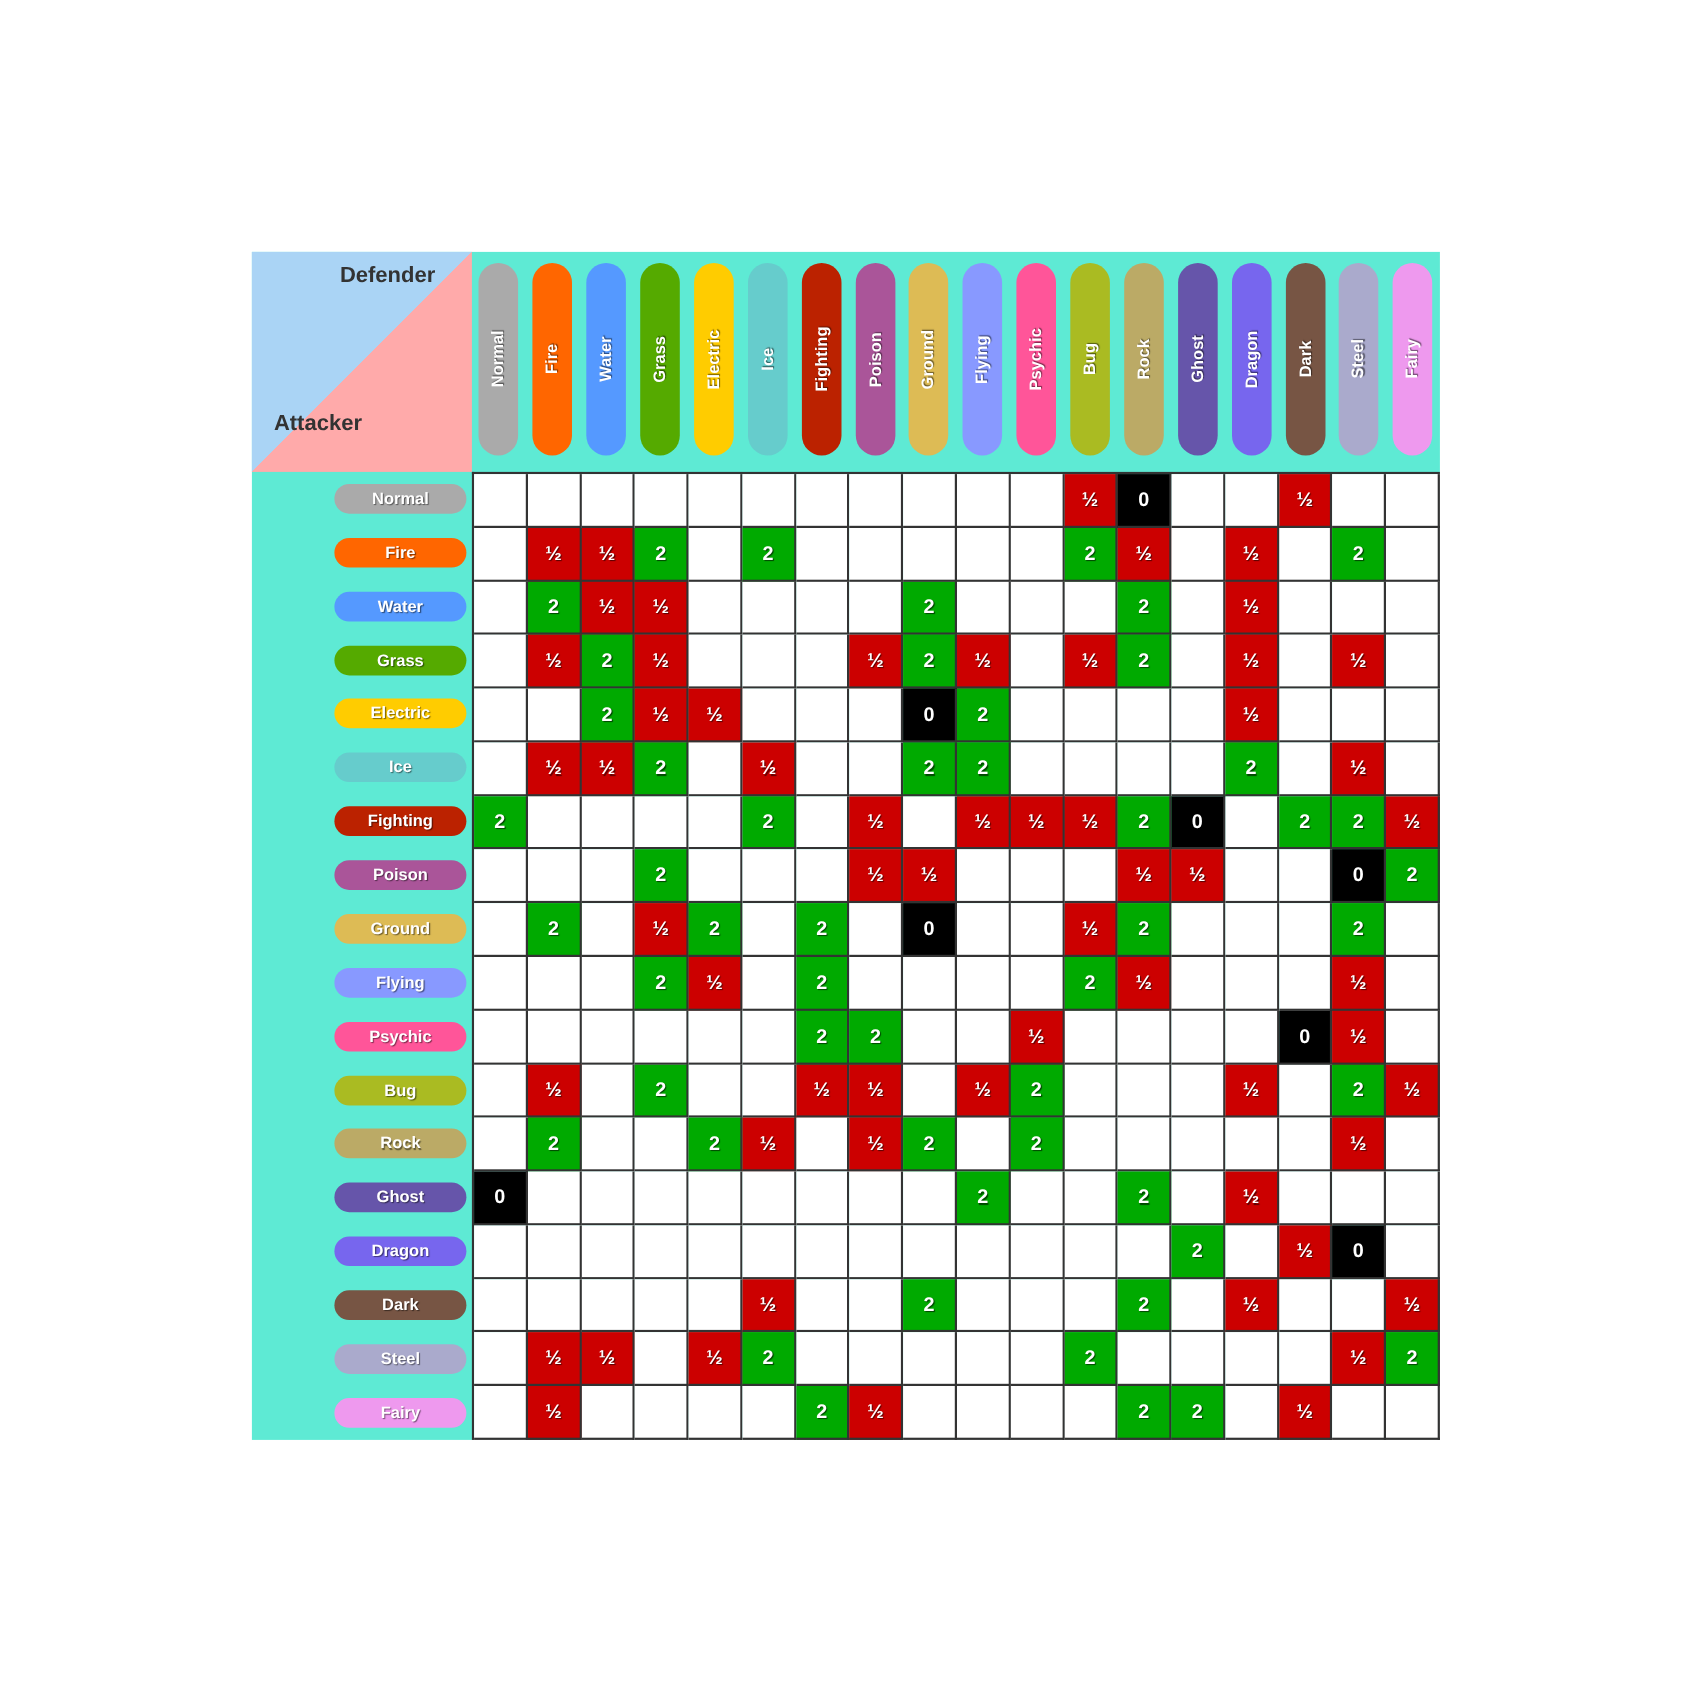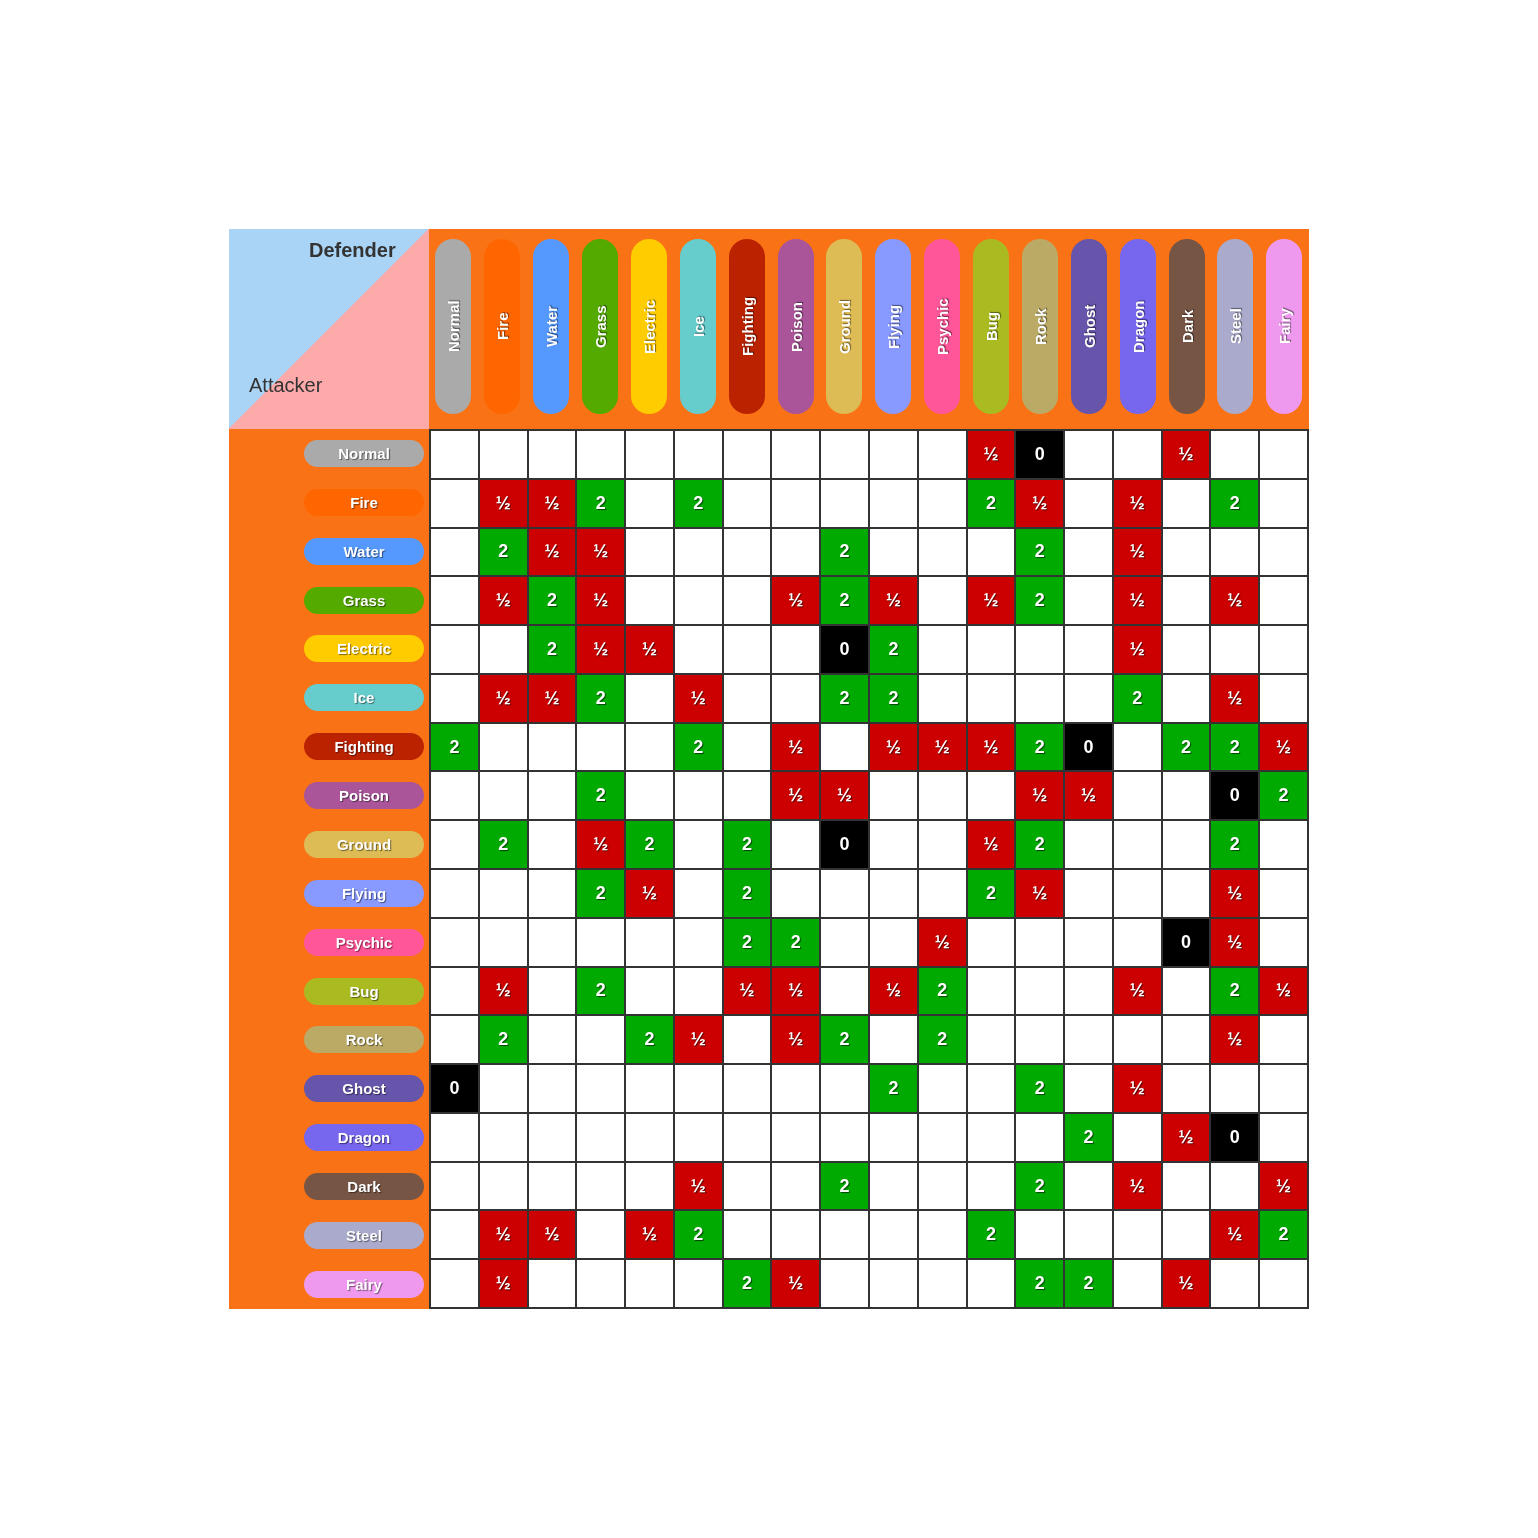--- a/index.html
+++ b/index.html
@@ -8,42 +8,42 @@
       font-family: Arial, sans-serif;
       display: flex;
       justify-content: center;
       align-items: center;
       min-height: 100vh;
     }
     .chart-container {
       position: relative;
       width: 1080px;
       height: 1080px;
-      background: #f97316;
+      background: #5eead4;
     }
     .corner-attacker {
       position: absolute;
       top: 0; left: 0;
       width: 200px; height: 200px;
       background: linear-gradient(135deg, #aad4f5 50%, #ffaaaa 50%);
       z-index: 2;
     }
     .corner-defender-label {
       position: absolute;
       top: 10px; left: 80px;
       font-size: 20px;
       font-weight: bold;
       color: #333;
       z-index: 3;
     }
     .corner-attacker-label {
       position: absolute;
       top: 145px; left: 20px;
       font-size: 20px;
-      font-weight: normal;
+      font-weight: bold;
       color: #333;
       z-index: 3;
     }
     .top-headers {
       position: absolute;
       top: 5px;
       left: 200px;
       display: flex;
       width: 880px;
     }

